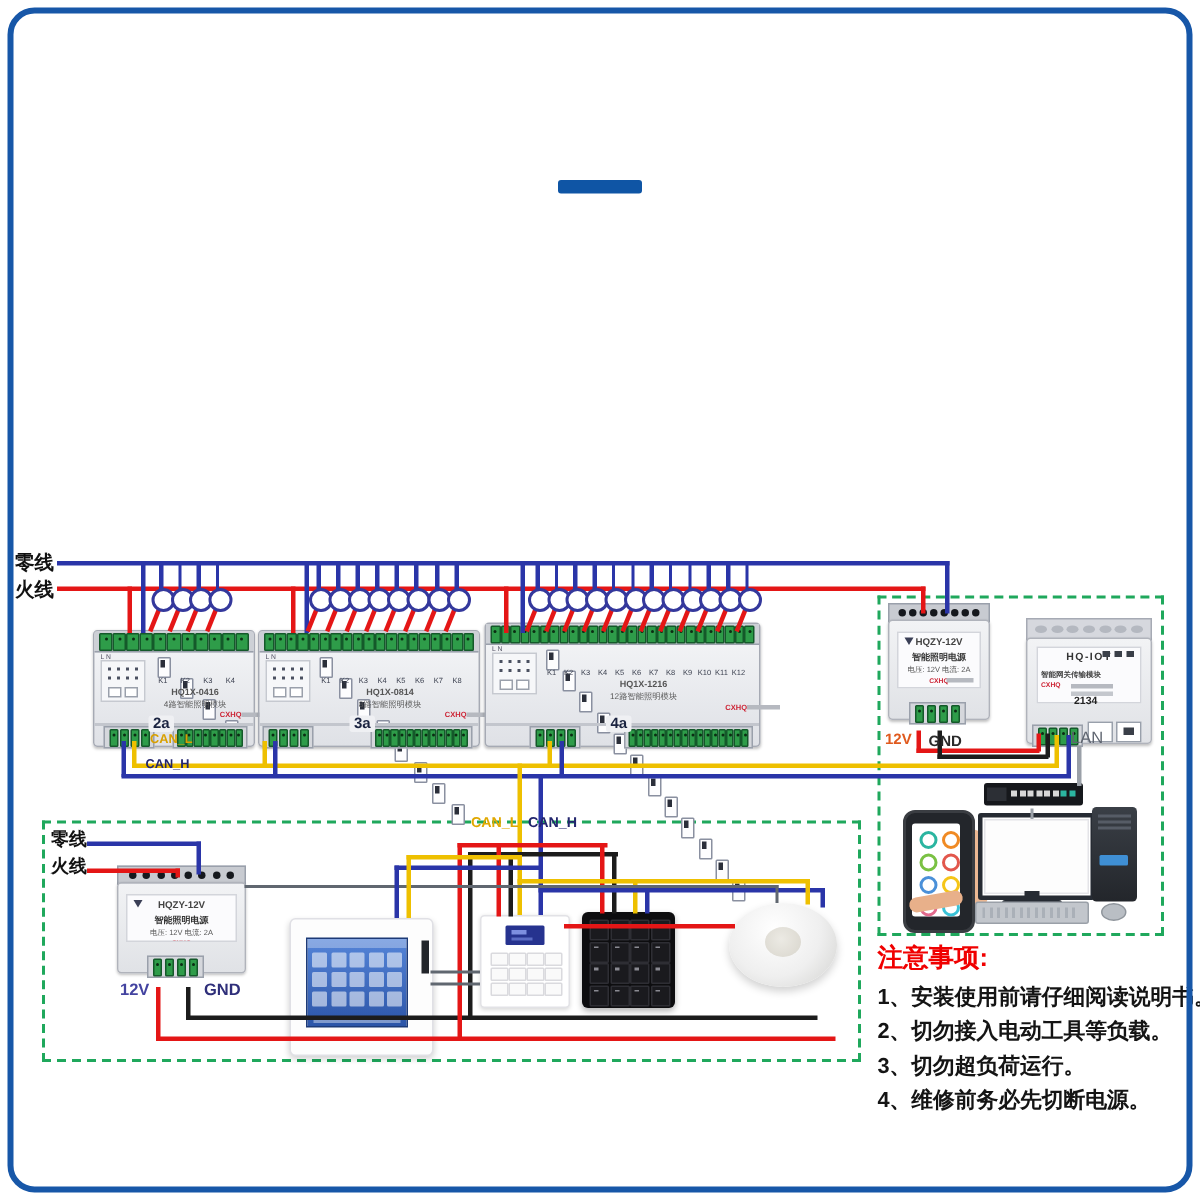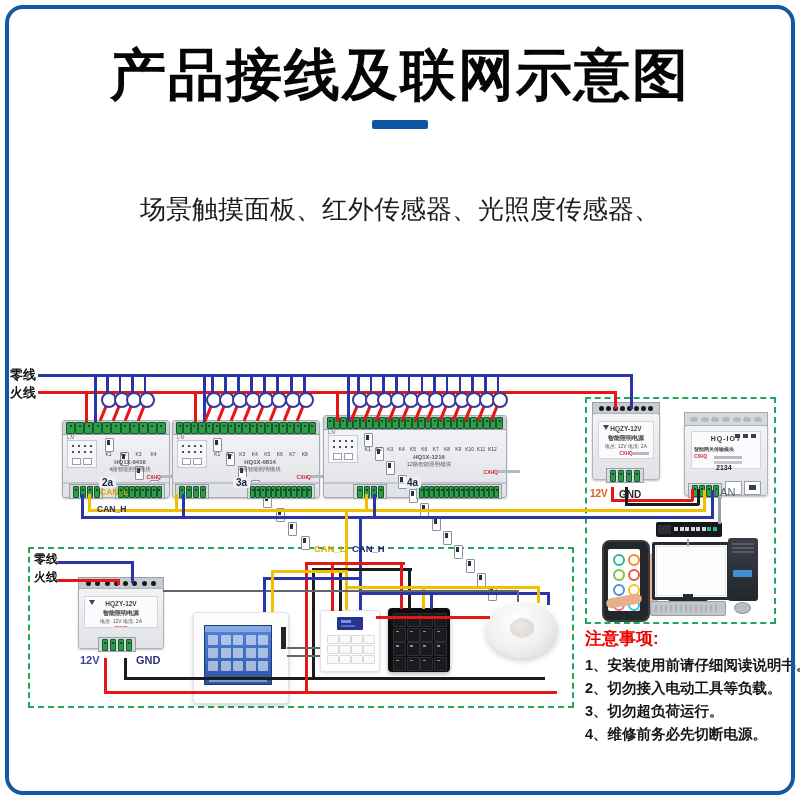--- a/index.html
+++ b/index.html
@@ -26,23 +26,21 @@
   .mtxt{text-align:center;color:#555;}
   .note-item{font-size:14.5px;font-weight:bold;color:#141414;line-height:23px;white-space:nowrap;}
   .ps-plate{background:#fbfbfd;border:1px solid #d3d5db;text-align:center;overflow:hidden;}
 </style>
 </head>
 <body>
 
 <div id="canvas">
   <div class="a" id="frame"></div>
 
-  <div class="a" id="title">产品接线及联网示意图</div>
   <div class="a" id="dash"></div>
-  <div class="a desc" style="top:192px;">场景触摸面板、红外传感器、光照度传感器、</div>
 
   <div id="boxes">
     <div class="a gbox" style="left:585px;top:397px;width:187px;height:223px;"></div>
     <div class="a gbox" style="left:28px;top:547px;width:542px;height:157px;"></div>
   </div>
 
   <div class="a lbl" style="left:10px;top:366px;font-size:13px;">零线</div>
   <div class="a lbl" style="left:10px;top:384px;font-size:13px;">火线</div>
   <div class="a lbl" style="left:100px;top:487px;font-size:8.5px;color:#d9a000;">CAN_L</div>
   <div class="a lbl" style="left:97px;top:504px;font-size:8.5px;color:#23266e;">CAN_H</div>

